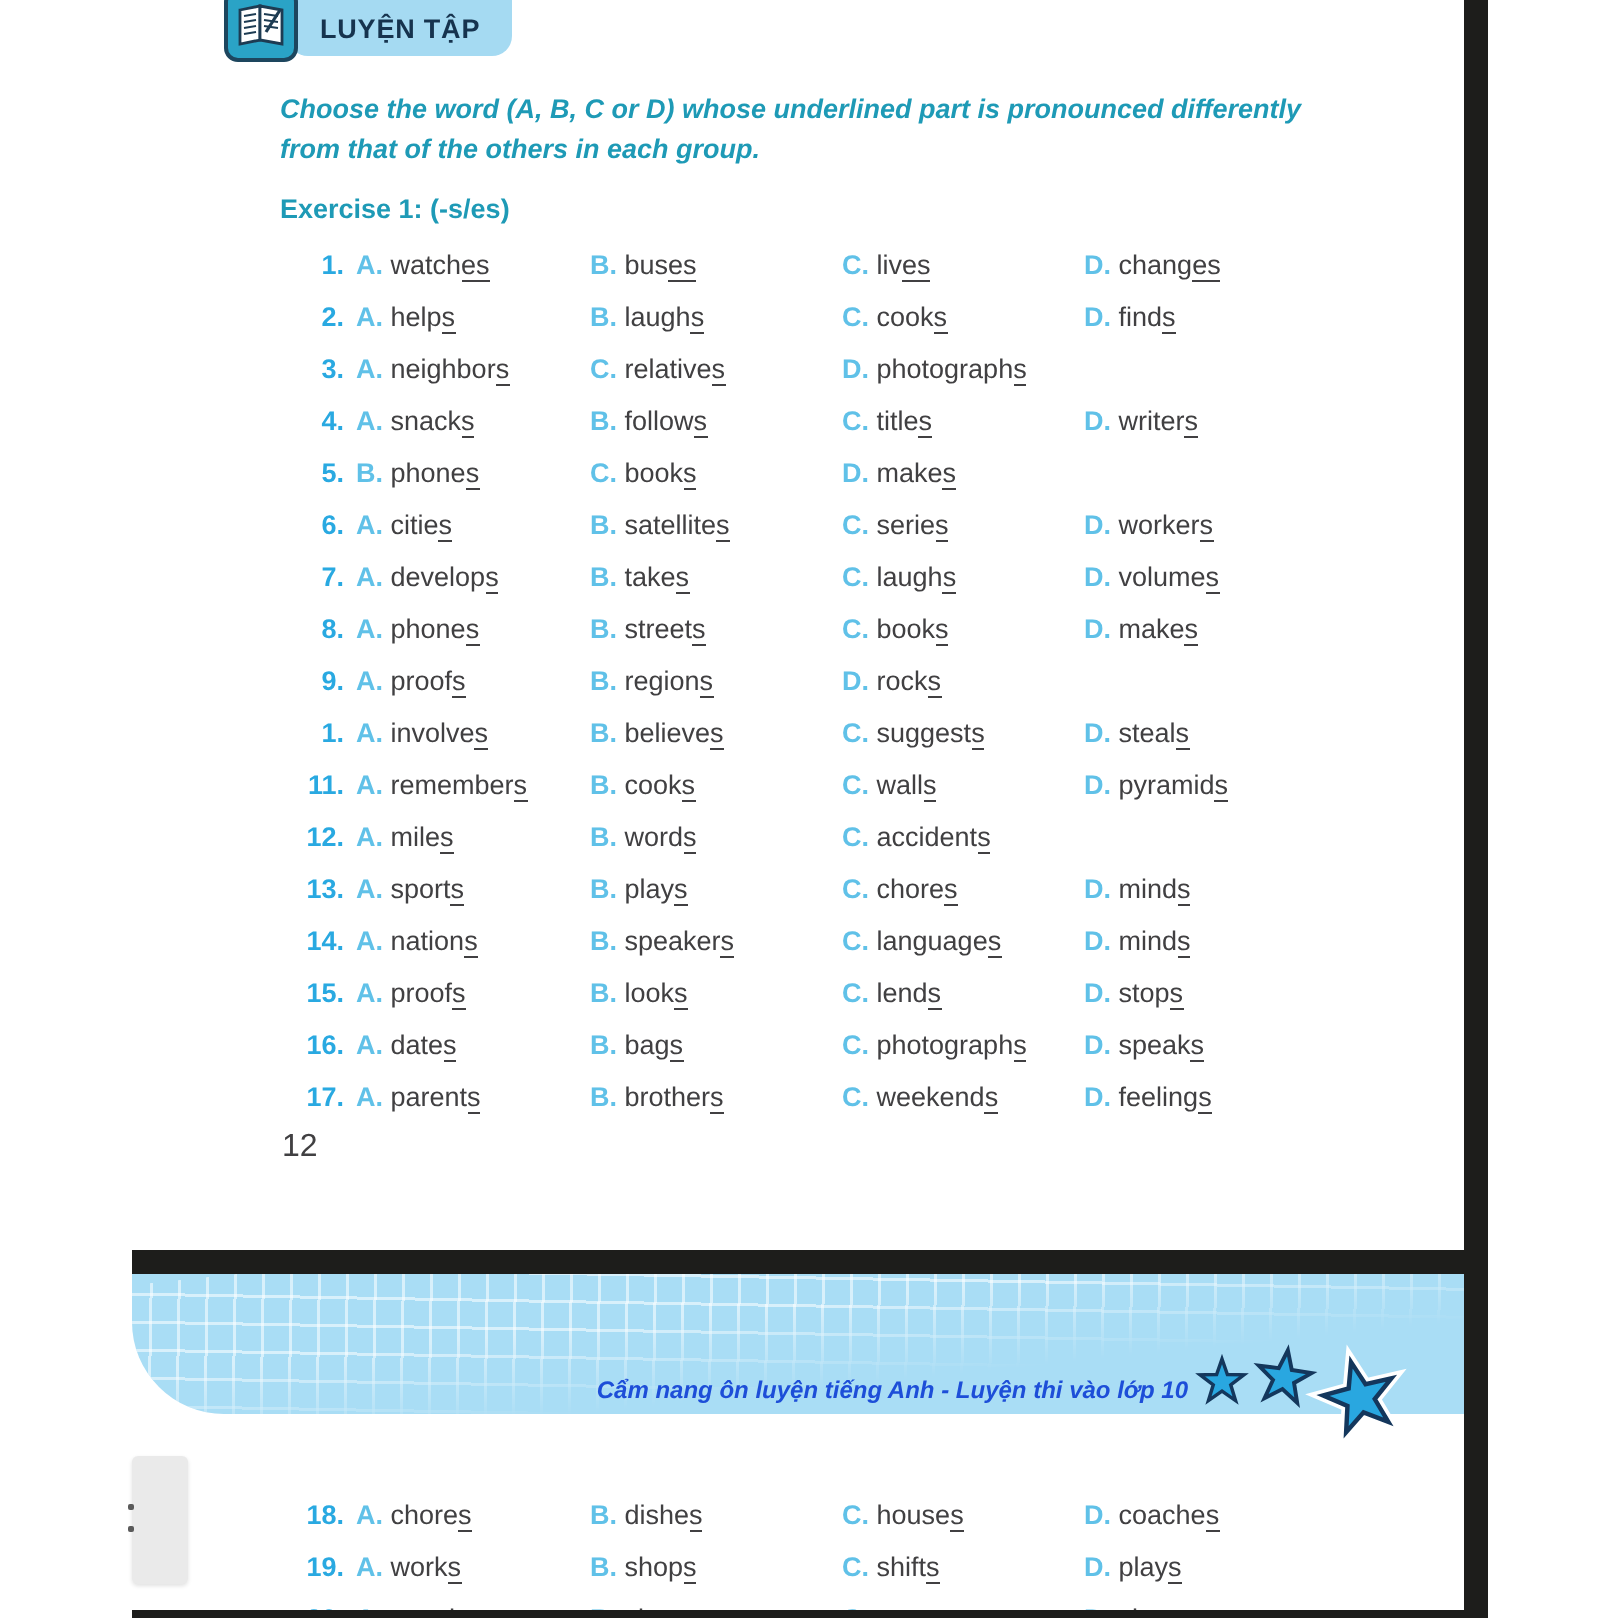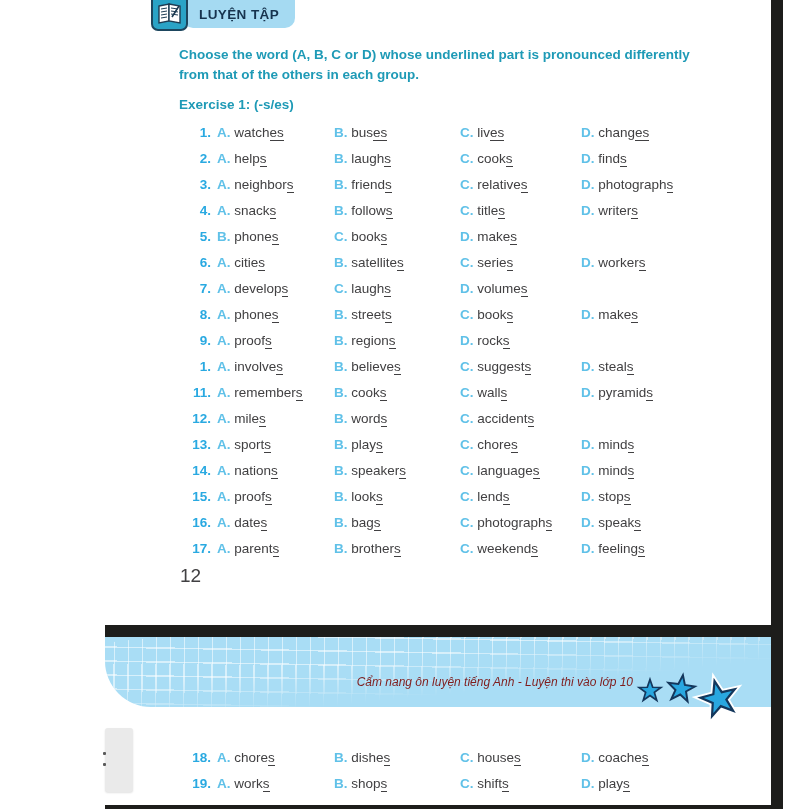--- a/index.html
+++ b/index.html
@@ -1,77 +1,77 @@
 <!DOCTYPE html>
 <html><head>
 <meta charset="utf-8">
 <style>
   * { margin:0; padding:0; box-sizing:border-box; }
   html,body { width:809px; height:809px; }
   body {
     position:relative; overflow:hidden; background:#ffffff;
     font-family:"Liberation Sans", sans-serif; color:#414042;
   }
-  .viewport { position:absolute; inset:0;margin-left:39px; }
+  .viewport { position:absolute; inset:0; }
 
   
   .vbar   { position:absolute; left:732px; top:0; width:12px; height:809px; background:#1d1d1b; }
   .separator { position:absolute; left:66px; top:625px; width:678px; height:12px; background:#1d1d1b; z-index:4; }
   .bottom-bar { position:absolute; left:66px; top:805px; width:678px; height:4px; background:#1d1d1b; z-index:6; }
 
   
   .header-icon-box {
     position:absolute; left:112px; top:-6px; width:37px; height:37px;
     background:#2aa3c6; border:2px solid #1d465e; border-radius:7px;
     display:flex; align-items:flex-end; justify-content:center; z-index:3;
   }
   .header-badge {
     position:absolute; left:144px; top:-12px; height:40px; padding:0 16px 6px 16px;
     background:#a5daf2; border-radius:10px; color:#16334e; font-weight:bold;
     font-size:13.5px; letter-spacing:.4px; display:flex; align-items:flex-end; z-index:2;
   }
   .instruction {
     position:absolute; left:140px; top:45px; width:600px;
-    color:#1e9ab6; font-weight:bold; font-size:13.5px; line-height:20px;
+    color:#1e9ab6; font-weight:bold; font-style:italic; font-size:13.5px; line-height:20px;
   }
   .exercise-title {
     position:absolute; left:140px; top:97px;
     color:#1e9ab6; font-weight:bold; font-size:13.5px;
   }
   .questions { position:absolute; left:140px; width:590px; }
   #questions-top { top:120px; }
   #questions-bottom { top:745px; }
   .q-row {
     display:grid; grid-template-columns:38px 117px 126px 121px 1fr;
     height:26px; align-items:baseline; font-size:13.5px; line-height:26px;
   }
   .q-num { color:#29a9e1; font-weight:bold; text-align:right; padding-right:6px; }
   .q-opt { white-space:nowrap; }
   .q-letter { color:#60c1e8; font-weight:bold; }
   .q-word { color:#414042; }
   .q-underline { border-bottom:1.3px solid #414042; }
-  .page-number { position:absolute; left:141px; top:565px; font-size:19px; color:#414042; }
+  .page-number { position:absolute; left:141px; top:565px; font-size:16px; color:#414042; }
 
   
   .banner {
     position:absolute; left:66px; top:637px; width:666px; height:70px;
     background:#a9ddf5; border-radius:0 0 0 46px; overflow:hidden; z-index:1;
   }
   .grid-pattern {
     position:absolute; left:-30px; top:-30px; width:740px; height:100px;
     background:
       repeating-linear-gradient(97deg,  rgba(255,255,255,.55) 0 1.5px, transparent 1.5px 14px),
       repeating-linear-gradient(7deg,   rgba(255,255,255,.55) 0 1.5px, transparent 1.5px 14px);
     transform:rotate(-6deg);
     -webkit-mask:linear-gradient(180deg,#000 45%,transparent 88%);
     mask:linear-gradient(180deg,#000 45%,transparent 88%);
   }
   .banner-text {
-    position:absolute; right:138px; bottom:18px;
-    color:#7f1d1d; font-weight:normal; font-style:italic; font-size:12px;
+    position:absolute; right:138px; bottom:5px;
+    color:#1d4ed8; font-weight:bold; font-style:italic; font-size:12px;
   }
   .stars-svg { position:absolute; left:597px; top:670px; z-index:3; }
   .gray-tab {
     position:absolute; left:66px; top:728px; width:28px; height:64px;
     background:#eaeaea; border-radius:3px; box-shadow:0 1px 2px rgba(0,0,0,.12);
   }
   .tab-dot { position:absolute; left:64px; width:3px; height:3px; background:#5a5a5a; border-radius:1px; }
   .tab-dot.d1 { top:752px; } .tab-dot.d2 { top:763px; }
 </style>
 </head>
@@ -112,21 +112,20 @@
       <div class="q-row">
         <span class="q-num">2.</span>
         <span class="q-opt"><span class="q-letter">A. </span><span class="q-word">help</span><span class="q-word q-underline">s</span></span>
         <span class="q-opt"><span class="q-letter">B. </span><span class="q-word">laugh</span><span class="q-word q-underline">s</span></span>
         <span class="q-opt"><span class="q-letter">C. </span><span class="q-word">cook</span><span class="q-word q-underline">s</span></span>
         <span class="q-opt"><span class="q-letter">D. </span><span class="q-word">find</span><span class="q-word q-underline">s</span></span>
       </div>
       <div class="q-row">
         <span class="q-num">3.</span>
         <span class="q-opt"><span class="q-letter">A. </span><span class="q-word">neighbor</span><span class="q-word q-underline">s</span></span>
-        <span class="q-opt"><span class="q-letter">B. </span><span class="q-word">friend</span><span class="q-word q-underline">s</span></span>
         <span class="q-opt"><span class="q-letter">C. </span><span class="q-word">relative</span><span class="q-word q-underline">s</span></span>
         <span class="q-opt"><span class="q-letter">D. </span><span class="q-word">photograph</span><span class="q-word q-underline">s</span></span>
       </div>
       <div class="q-row">
         <span class="q-num">4.</span>
         <span class="q-opt"><span class="q-letter">A. </span><span class="q-word">snack</span><span class="q-word q-underline">s</span></span>
         <span class="q-opt"><span class="q-letter">B. </span><span class="q-word">follow</span><span class="q-word q-underline">s</span></span>
         <span class="q-opt"><span class="q-letter">C. </span><span class="q-word">title</span><span class="q-word q-underline">s</span></span>
         <span class="q-opt"><span class="q-letter">D. </span><span class="q-word">writer</span><span class="q-word q-underline">s</span></span>
       </div>
@@ -139,20 +138,21 @@
       <div class="q-row">
         <span class="q-num">6.</span>
         <span class="q-opt"><span class="q-letter">A. </span><span class="q-word">citie</span><span class="q-word q-underline">s</span></span>
         <span class="q-opt"><span class="q-letter">B. </span><span class="q-word">satellite</span><span class="q-word q-underline">s</span></span>
         <span class="q-opt"><span class="q-letter">C. </span><span class="q-word">serie</span><span class="q-word q-underline">s</span></span>
         <span class="q-opt"><span class="q-letter">D. </span><span class="q-word">worker</span><span class="q-word q-underline">s</span></span>
       </div>
       <div class="q-row">
         <span class="q-num">7.</span>
         <span class="q-opt"><span class="q-letter">A. </span><span class="q-word">develop</span><span class="q-word q-underline">s</span></span>
+        <span class="q-opt"><span class="q-letter">B. </span><span class="q-word">take</span><span class="q-word q-underline">s</span></span>
         <span class="q-opt"><span class="q-letter">C. </span><span class="q-word">laugh</span><span class="q-word q-underline">s</span></span>
         <span class="q-opt"><span class="q-letter">D. </span><span class="q-word">volume</span><span class="q-word q-underline">s</span></span>
       </div>
       <div class="q-row">
         <span class="q-num">8.</span>
         <span class="q-opt"><span class="q-letter">A. </span><span class="q-word">phone</span><span class="q-word q-underline">s</span></span>
         <span class="q-opt"><span class="q-letter">B. </span><span class="q-word">street</span><span class="q-word q-underline">s</span></span>
         <span class="q-opt"><span class="q-letter">C. </span><span class="q-word">book</span><span class="q-word q-underline">s</span></span>
         <span class="q-opt"><span class="q-letter">D. </span><span class="q-word">make</span><span class="q-word q-underline">s</span></span>
       </div>

